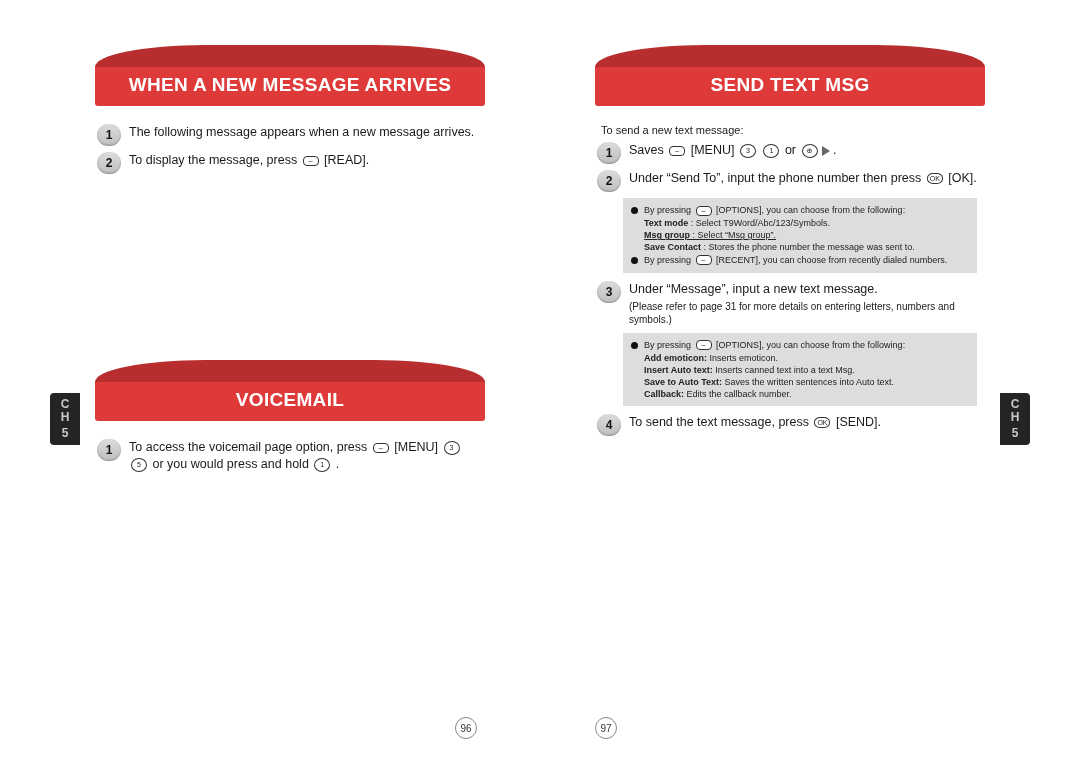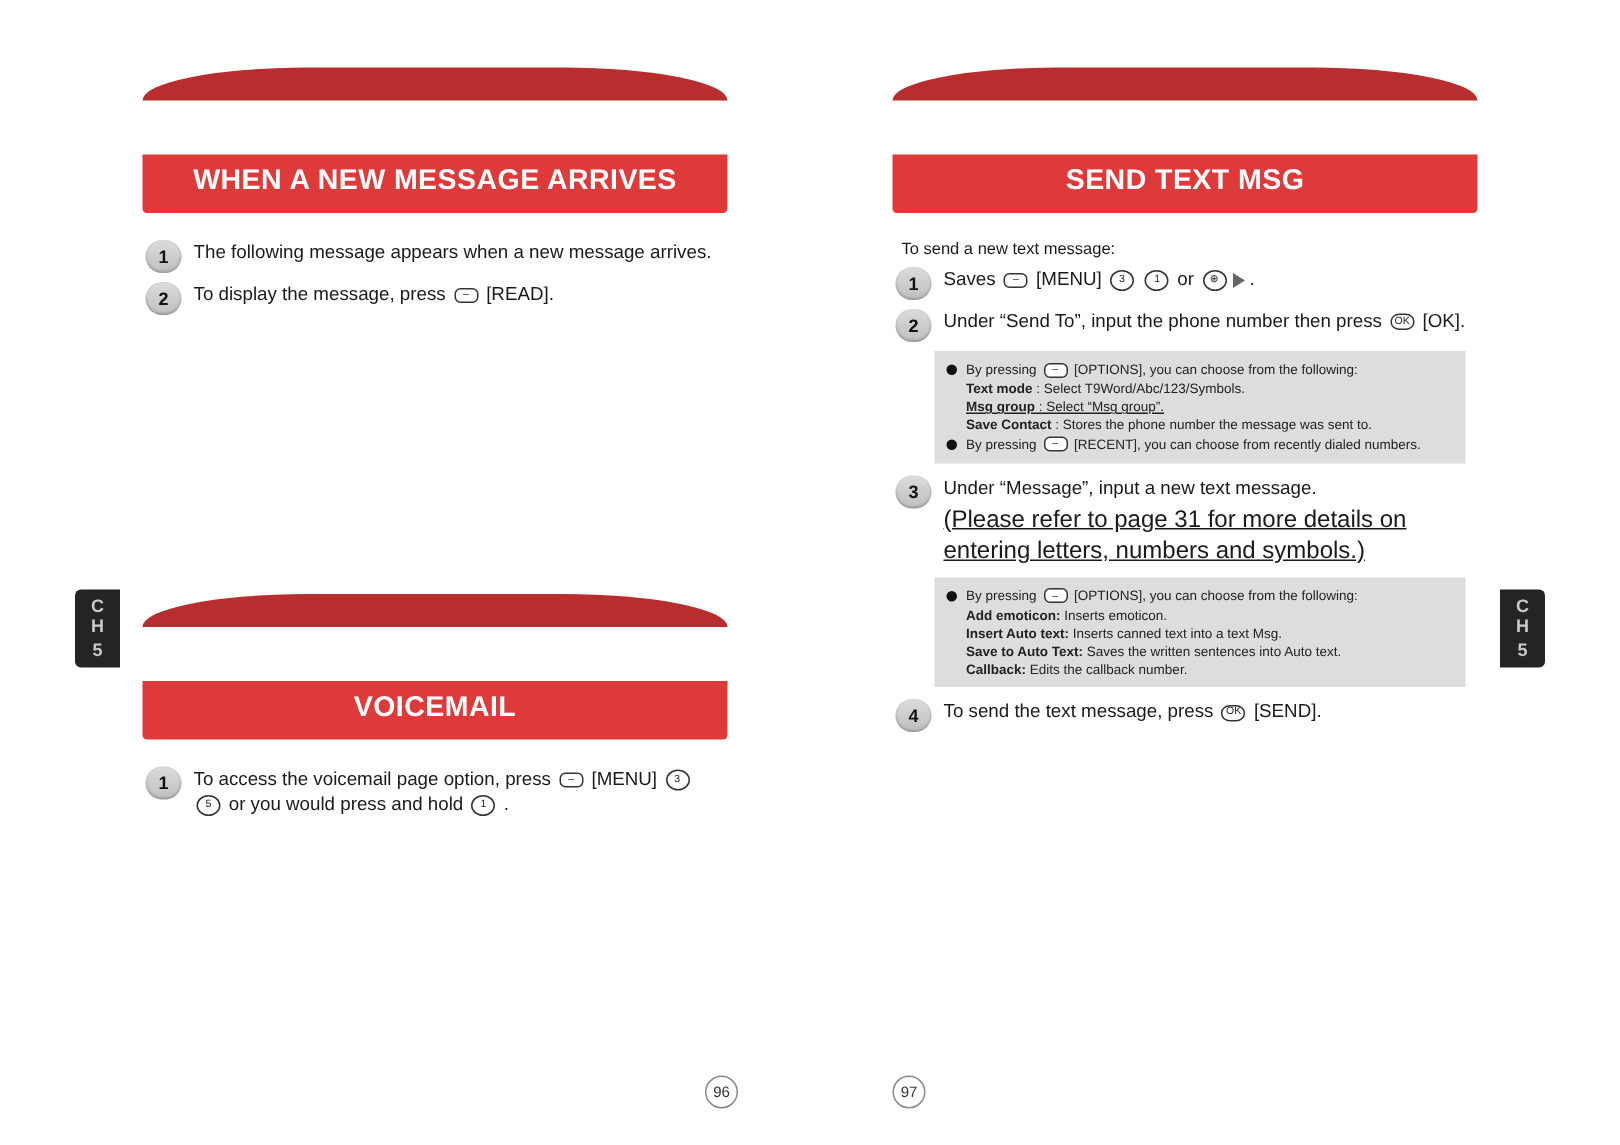--- a/index.html
+++ b/index.html
@@ -31,35 +31,35 @@
   .side-tab .n{margin-top:2px;}
 
   .banner-wrap{position:relative;margin-bottom:18px;}
   .arch{
     height:22px;background:var(--dark-red);
     border-top-left-radius:110px 22px;border-top-right-radius:110px 22px;
   }
   .banner{
     background:var(--red);color:#fff;font-weight:bold;font-size:19px;
     text-align:center;padding:7px 4px 10px 4px;letter-spacing:0.3px;
-    border-bottom-left-radius:3px;border-bottom-right-radius:3px;margin-top:36px;
+    border-bottom-left-radius:3px;border-bottom-right-radius:3px;
   }
 
   .section-gap{height:180px;}
 
   .intro{font-size:11px;color:var(--text);margin:0 6px 6px 6px;}
 
   .step{display:flex;align-items:flex-start;margin:6px 2px;}
   .step .badge{
     width:24px;height:22px;border-radius:11px;background:linear-gradient(#dcdcdc,#bfbfbf);
     color:#111;font-weight:bold;font-size:12px;display:flex;align-items:center;justify-content:center;
     box-shadow:inset 0 -1px 2px rgba(0,0,0,.25);flex-shrink:0;margin-right:8px;margin-top:0;
   }
   .step .txt{font-size:12.5px;color:var(--text);line-height:1.35;}
-  .step .txt .sub{font-size:16px;color:var(--text);display:block;margin-top:2px;text-decoration:underline;}
+  .step .txt .sub{font-size:10px;color:var(--text);display:block;margin-top:2px;}
 
   .keycap{
     display:inline-flex;align-items:center;justify-content:center;
     min-width:16px;height:12px;border:1px solid #333;border-radius:6px/5px;
     font-size:8px;padding:0 2px;margin:0 2px;vertical-align:middle;background:#fff;
   }
   .keycap.round{width:14px;height:14px;border-radius:50%;font-size:7px;}
   .keycap.ok{width:16px;height:11px;font-size:7px;}
   .keycap.soft{width:16px;height:10px;border-radius:4px;font-size:7px;}
   .arrow-right{display:inline-block;width:0;height:0;border-top:5px solid transparent;border-bottom:5px solid transparent;border-left:8px solid #666;vertical-align:middle;margin-left:2px;}
@@ -68,21 +68,21 @@
     background:var(--grey-box);margin:6px 8px 8px 28px;padding:6px 8px;font-size:9px;line-height:1.35;color:#222;
   }
   .info-box .row{display:flex;align-items:flex-start;margin-bottom:1px;}
   .info-box .dot{width:7px;height:7px;border-radius:50%;background:#111;margin:3px 6px 0 0;flex-shrink:0;}
   .info-box b{font-weight:bold;}
 
   .pnum{
     position:absolute;bottom:24px;width:22px;height:22px;border-radius:50%;border:1px solid #888;
     display:flex;align-items:center;justify-content:center;font-size:10px;color:#333;
   }
-  .page.left .pnum{right:48px;}
+  .page.left .pnum{right:63px;}
   .page.right .pnum{left:55px;margin-top:20px;}
 
 </style>
 </head>
 <body>
 
 <div class="viewport">
   <div class="spread">
 
     <div class="page left">

